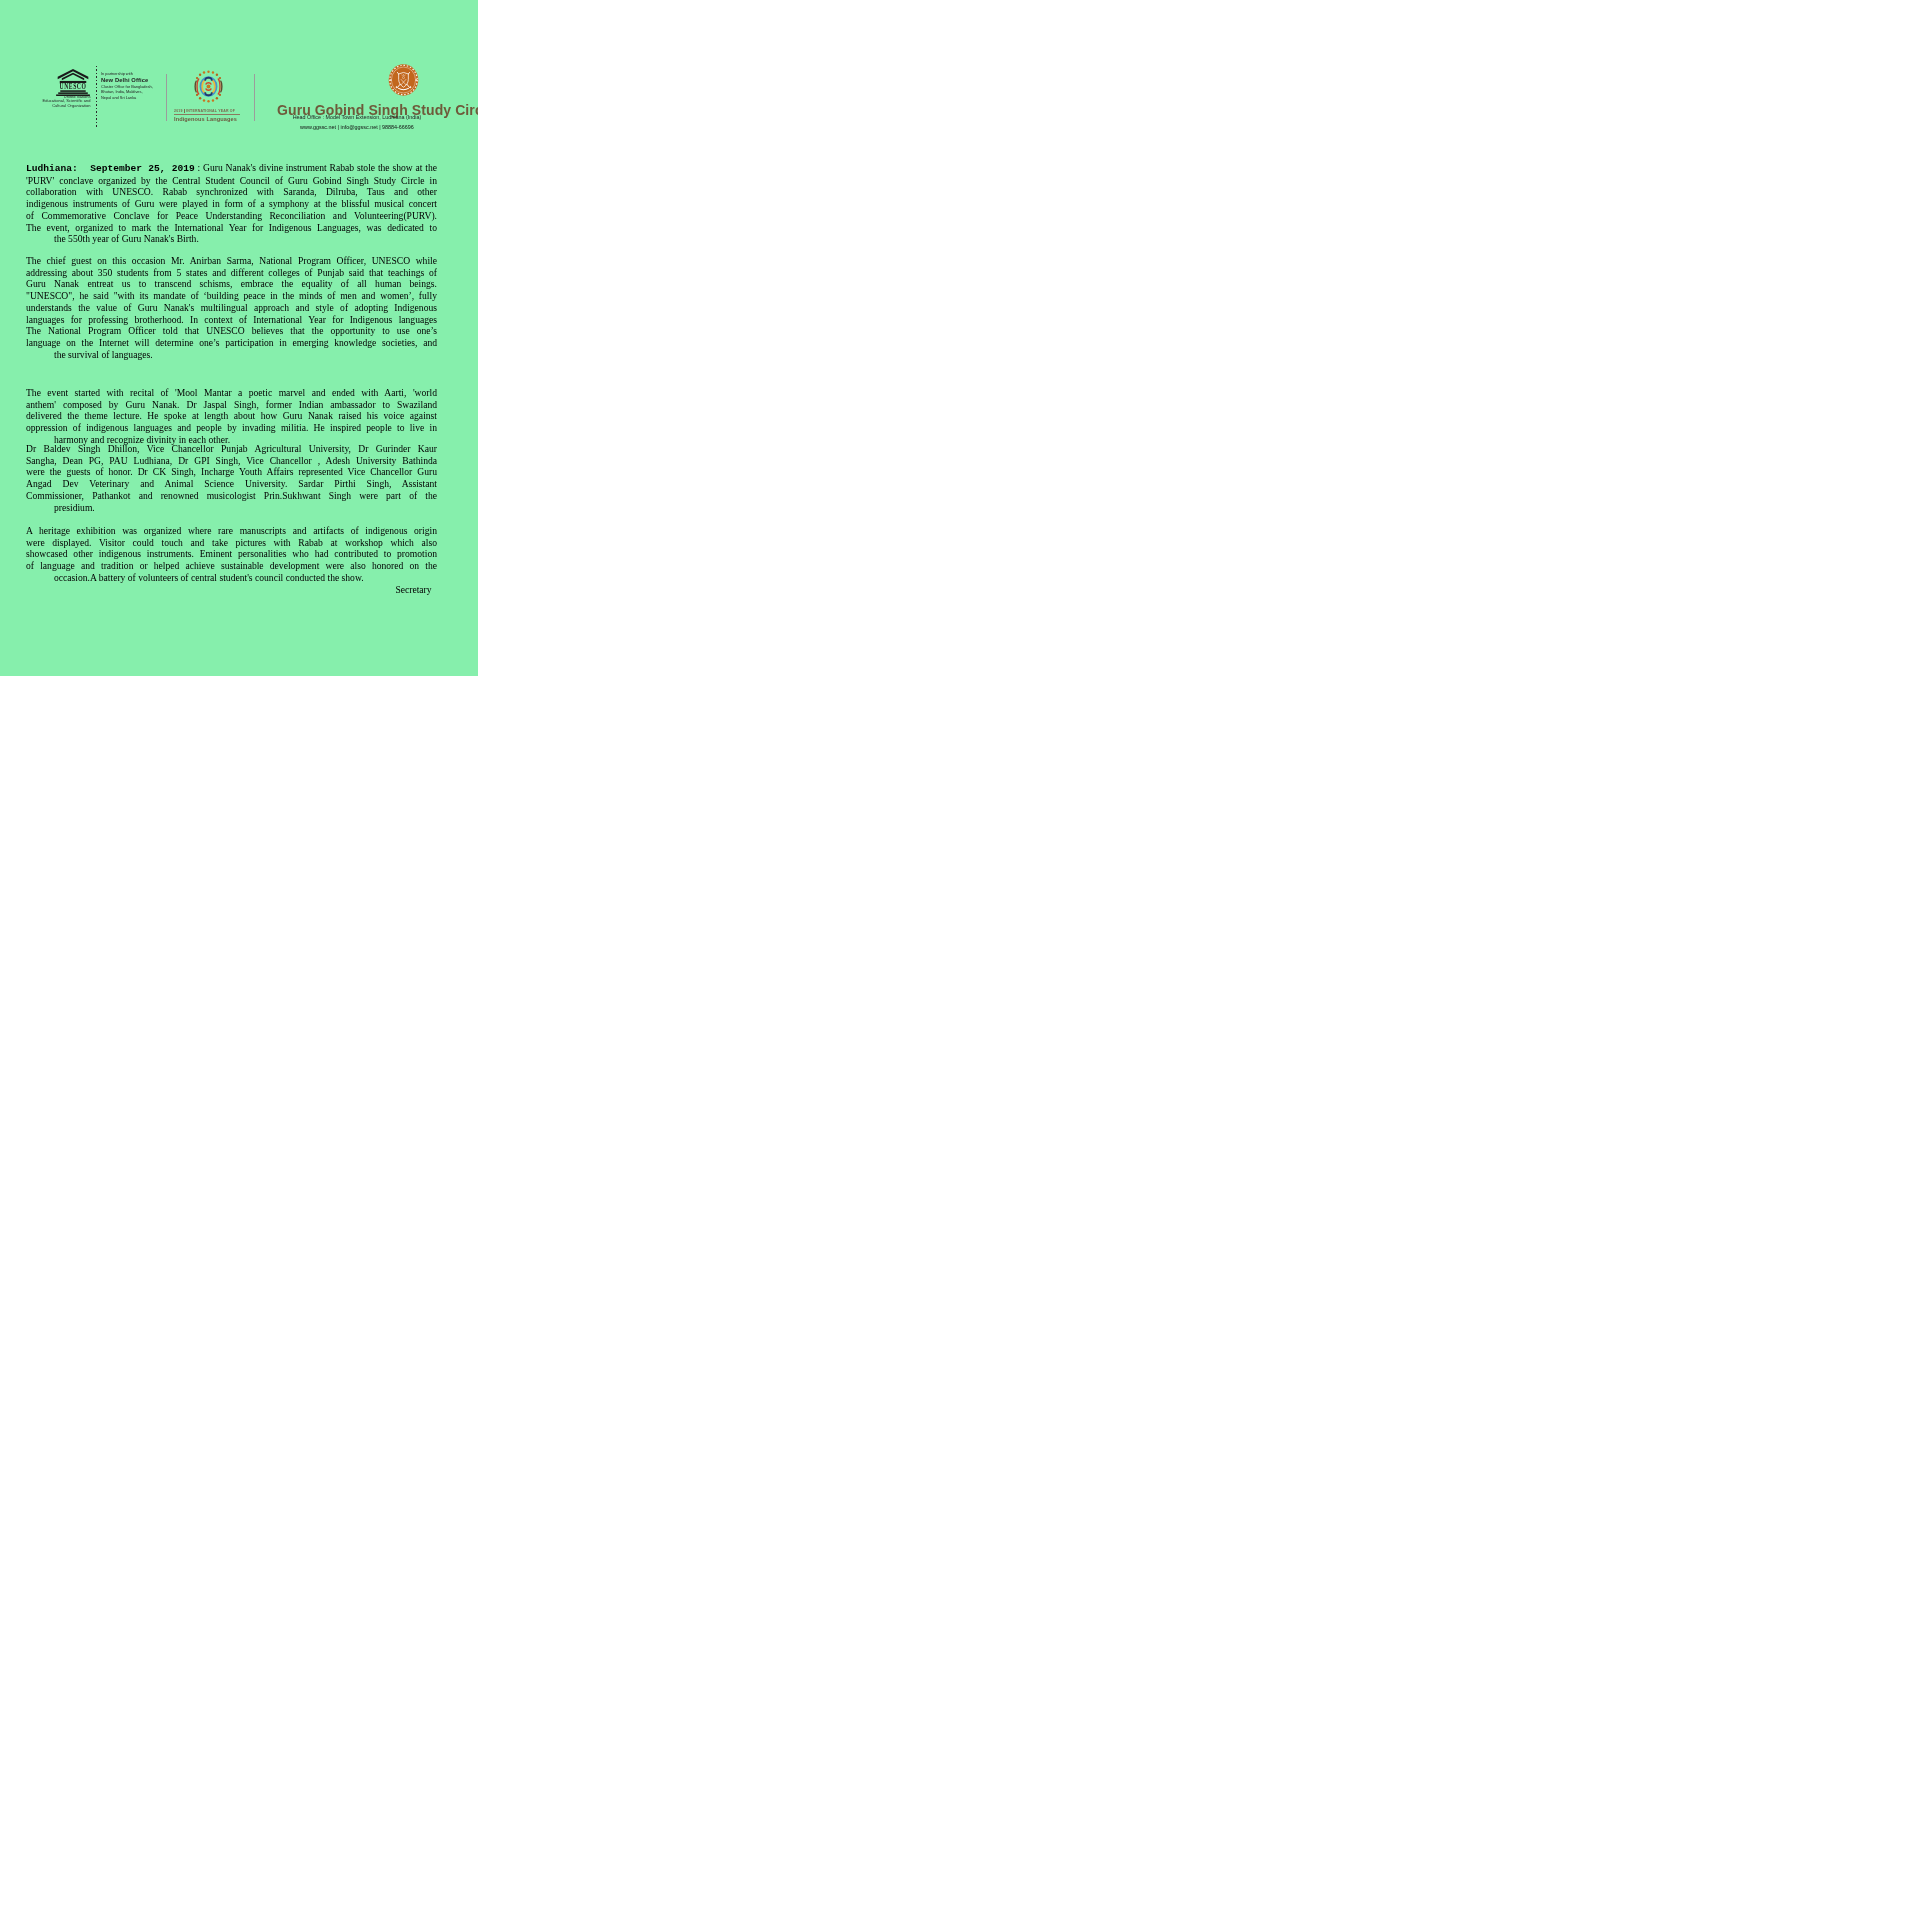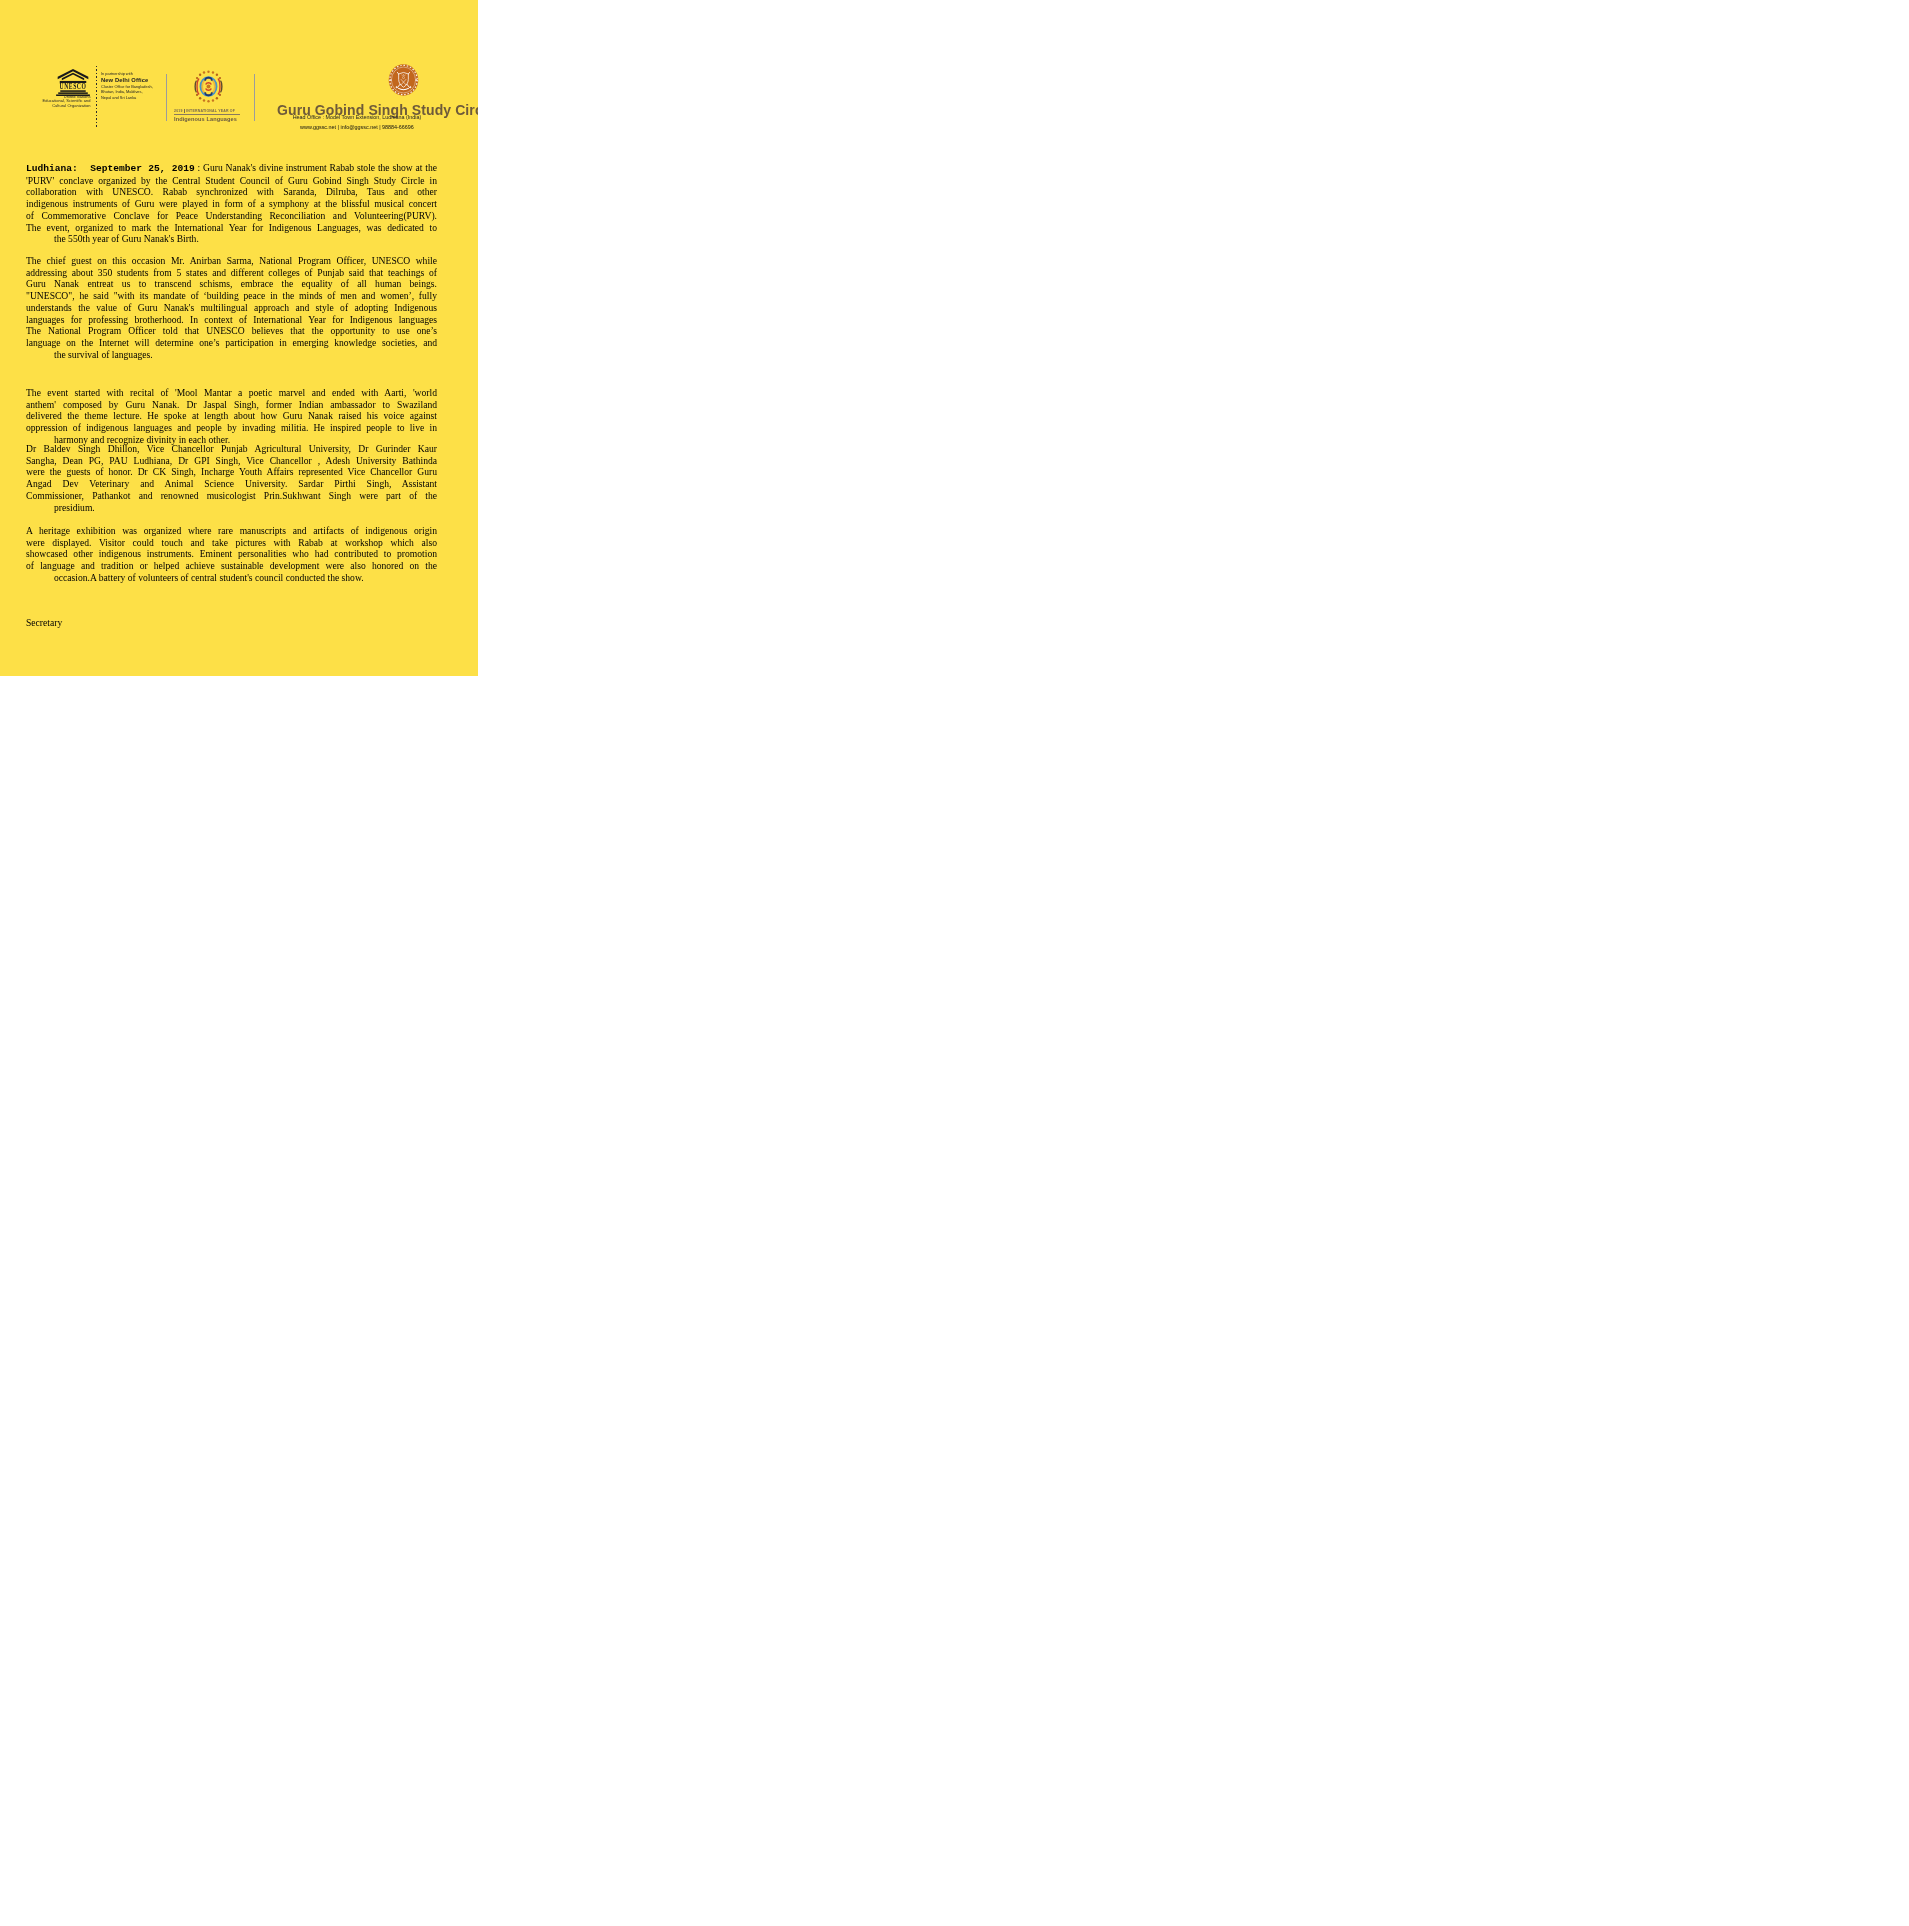--- a/index.html
+++ b/index.html
@@ -1,17 +1,17 @@
 <!DOCTYPE html>
 <html style="font-size:6.2px"><head>
 <meta charset="utf-8">
 <style>
   html,body { margin:0; padding:0; background:#ffffff; }
   .page {
-    position:relative; width:478px; height:676px; background:#fde047;
+    position:relative; width:478px; height:676px; background:#86efac;
     overflow:hidden; font-family:"Liberation Sans","DejaVu Sans",sans-serif;
     color:#1a1a1a;
   }
   
   .temple { position:absolute; left:56px; top:69px; }
   .org-text {
     position:absolute; left:21.6px; top:95px; width:69px;
     font-size:4px; line-height:4.4px; text-align:right; color:#262626; letter-spacing:0.04px;
   }
   .dotted-sep {
@@ -38,21 +38,21 @@
   }
   .ggssc-office { position:absolute; left:277px; top:114px; width:160px; text-align:center; font-size:5.4px; color:#222; white-space:nowrap; }
   .ggssc-contact { position:absolute; left:277px; top:124px; width:160px; text-align:center; font-size:5.4px; color:#111; white-space:nowrap; }
   
   .para, .signoff {
     position:absolute; left:26px; width:411px;
     font-family:"Liberation Serif","DejaVu Serif",serif;
     font-size:9.6px; line-height:11.7px; color:#000;
   }
   #p1 { top:162px; } #p2 { top:255px; } #p3 { top:387px; } #p4 { top:443px; } #p5 { top:525px; }
-  .signoff { top:617px; padding-right:5.4px; box-sizing:border-box; }
+  .signoff { top:584px; text-align:right; padding-right:5.4px; box-sizing:border-box; }
   .line { text-align:justify; text-align-last:justify; }
   .lines > .line:last-child { text-align-last:left;padding-left:28px; }
   #p1 .lead-bold { font-weight:bold; white-space:pre-wrap;font-family:Liberation Mono, monospace; }
 </style>
 </head>
 <body>
 
 <div class="page">
 
   <div>

